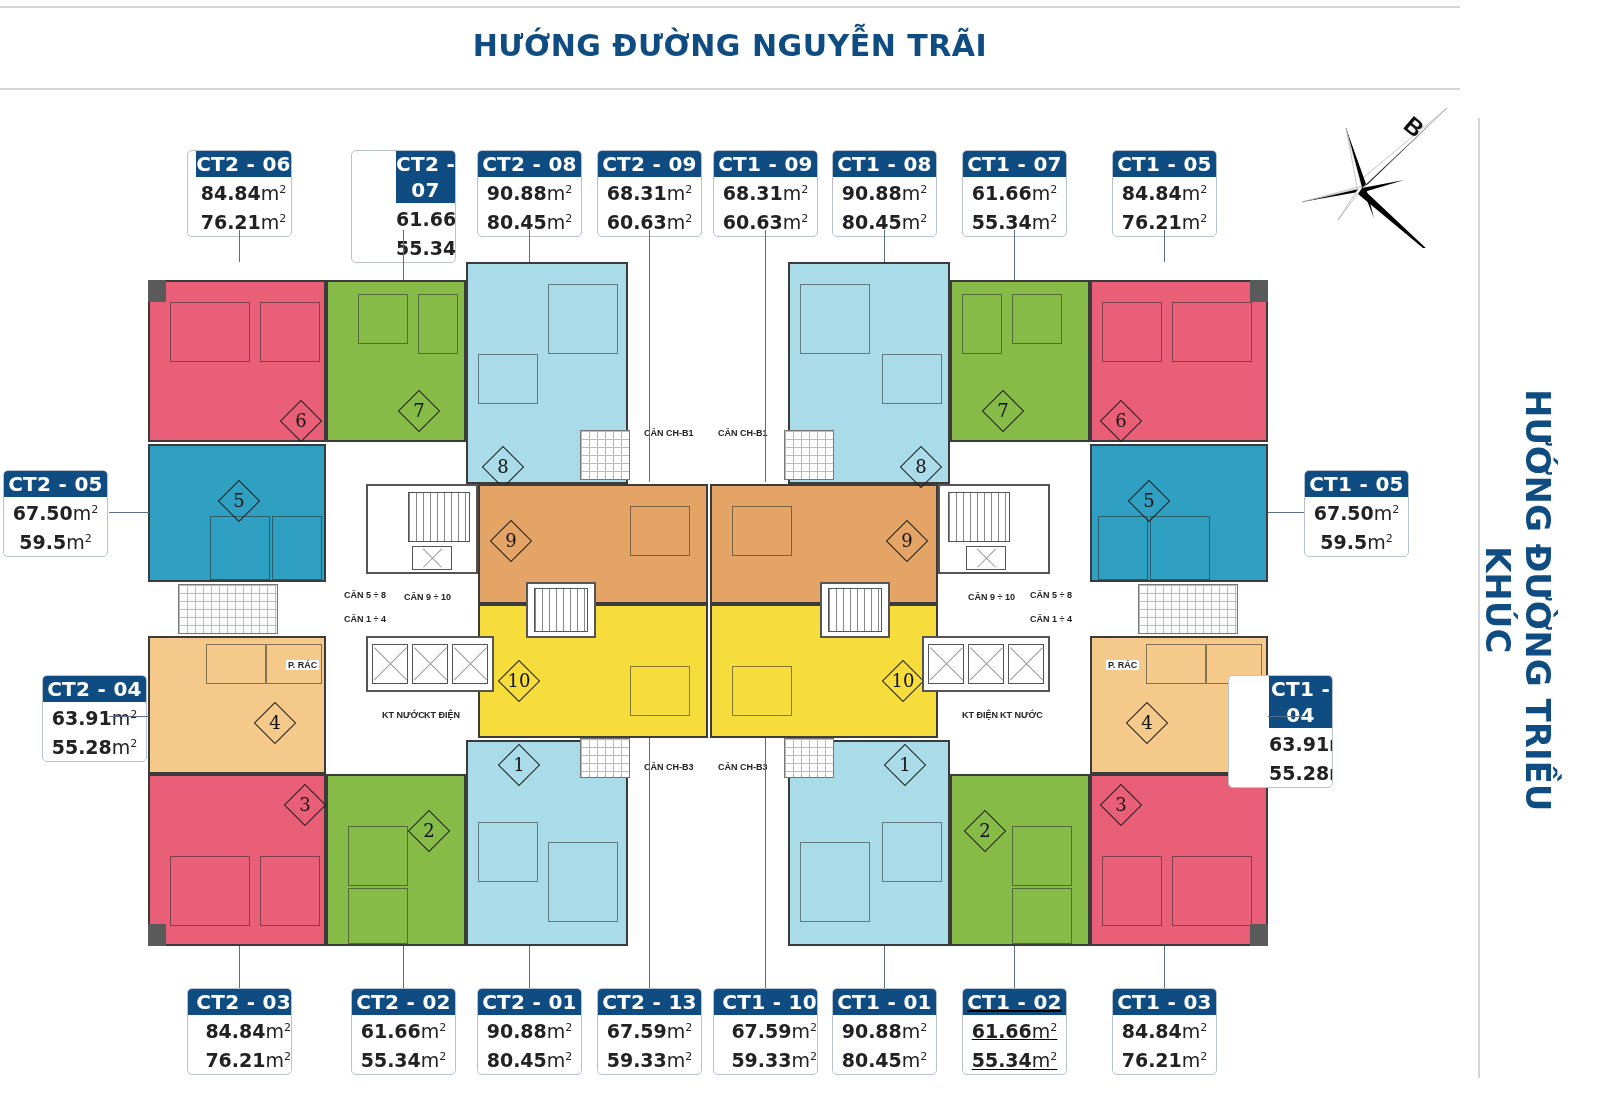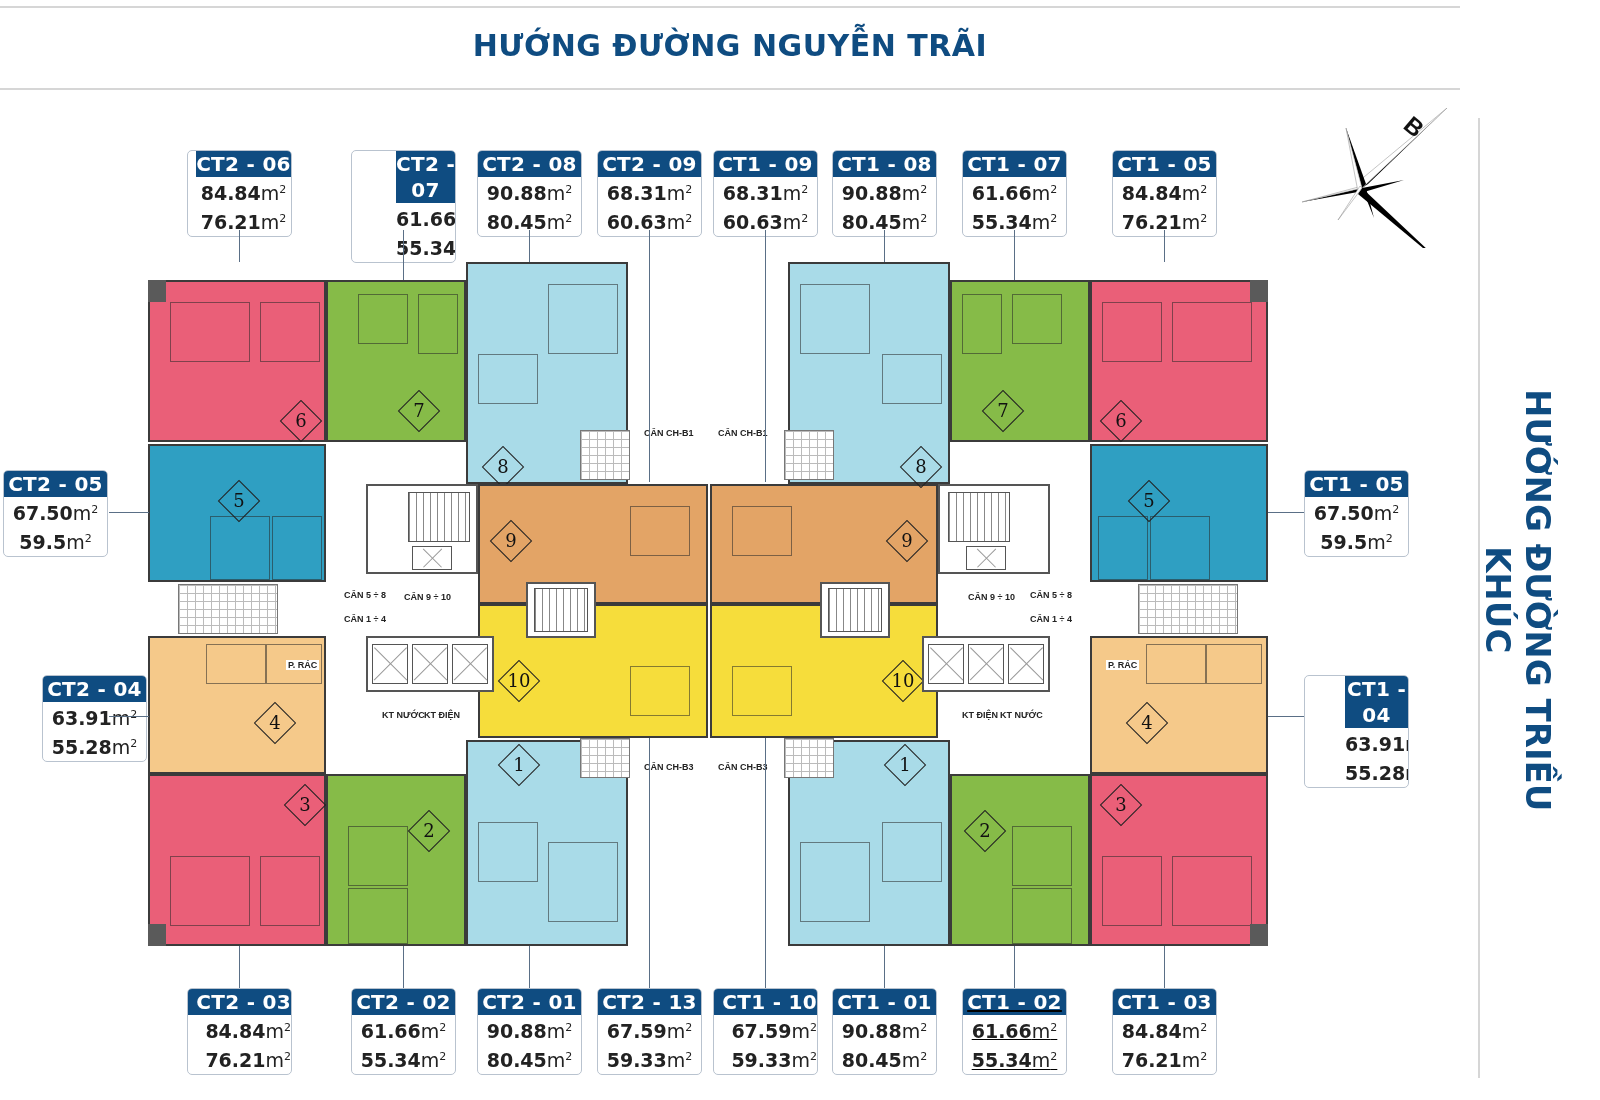--- a/index.html
+++ b/index.html
@@ -323,21 +323,21 @@
   <div class="ar"><b>55.28</b><span>m</span><sup>2</sup></div>
 </div>
 <div class="leader" style="left:109px;top:716px;width:40px;height:1px;"></div>
 
 <div class="label" style="left:1304px;top:470px;">
   <div class="hd">CT1 - 05</div>
   <div class="ar"><b>67.50</b><span>m</span><sup>2</sup></div>
   <div class="ar"><b>59.5</b><span>m</span><sup>2</sup></div>
 </div>
 <div class="leader" style="left:1268px;top:512px;width:36px;height:1px;"></div>
-<div class="label" style="left:1304px;top:675px;padding-left:40px;">
+<div class="label" style="left:1228px;top:675px;padding-left:40px;">
   <div class="hd">CT1 - 04</div>
   <div class="ar"><b>63.91</b><span>m</span><sup>2</sup></div>
   <div class="ar"><b>55.28</b><span>m</span><sup>2</sup></div>
 </div>
 <div class="leader" style="left:1268px;top:716px;width:36px;height:1px;"></div>
 
 <div class="label" style="left:187px;top:988px;text-align:right;">
   <div class="hd">CT2 - 03</div>
   <div class="ar"><b>84.84</b><span>m</span><sup>2</sup></div>
   <div class="ar"><b>76.21</b><span>m</span><sup>2</sup></div>

